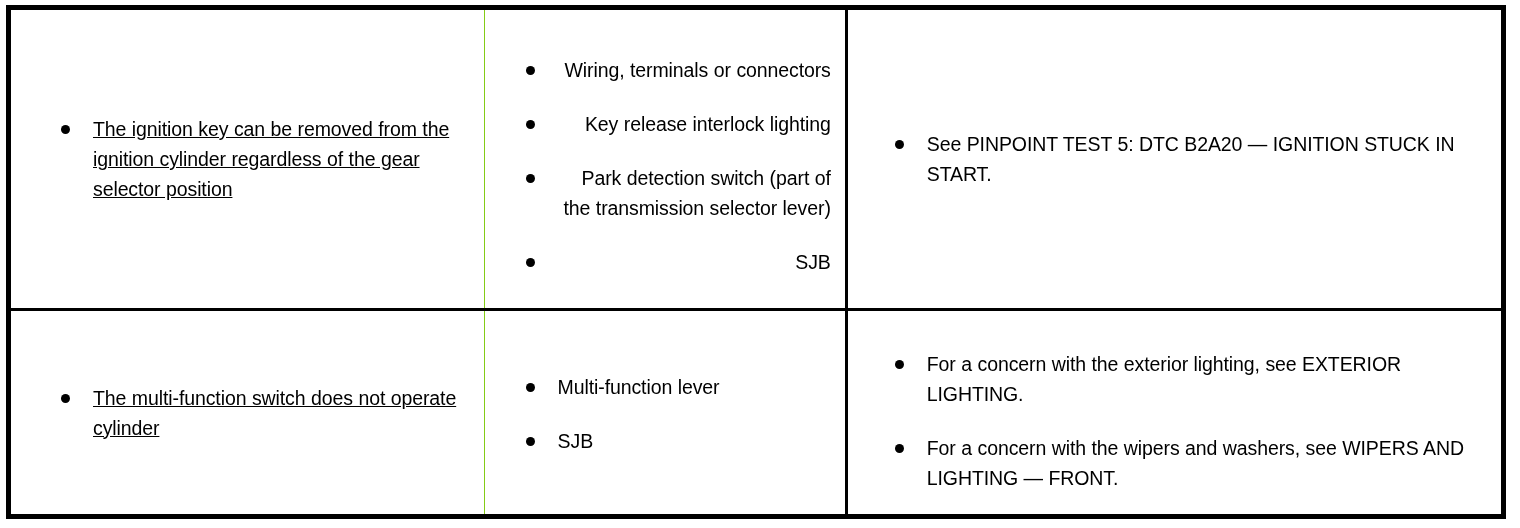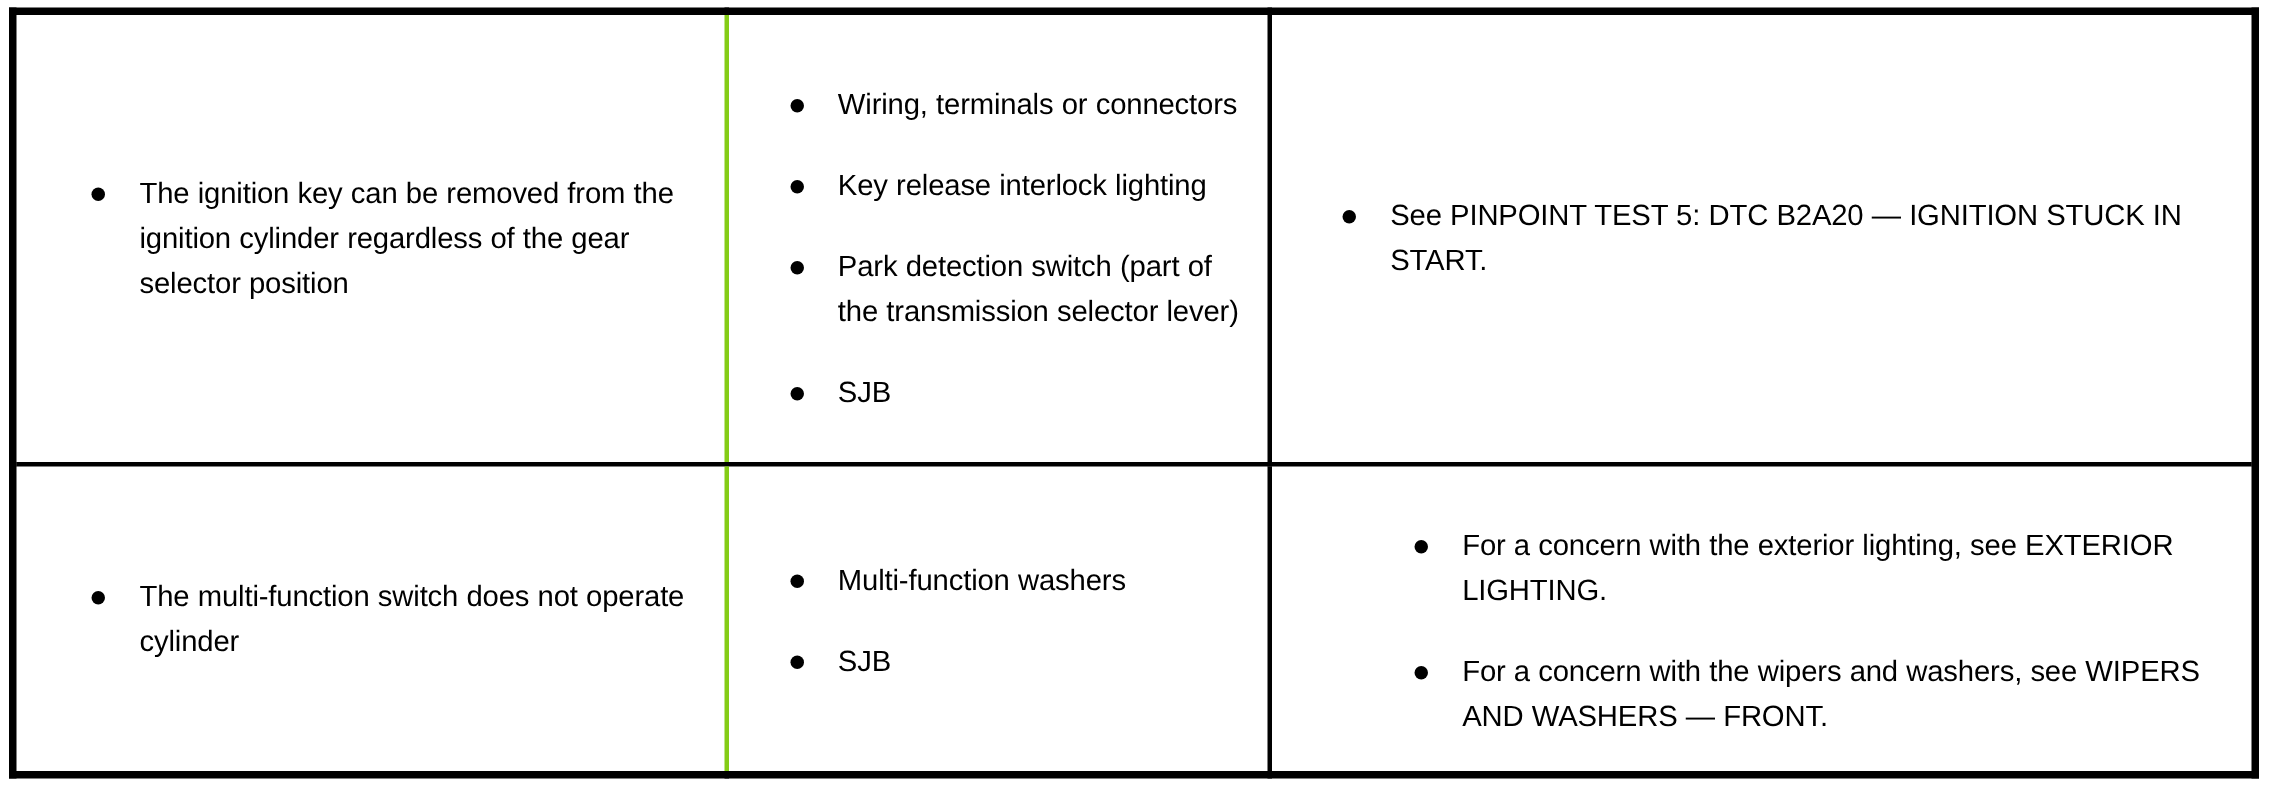--- a/index.html
+++ b/index.html
@@ -44,21 +44,21 @@
     vertical-align: middle;
     box-sizing: border-box;
     padding: 0;
     background: #ffffff;
   }
 
   .col-condition { width: 474px; }
   .col-sources   { width: 361px; }
   .col-actions   { width: 655px; }
 
-  td.col-condition { border-right: 3px solid #84cc16; }
+  td.col-condition { border-right: 1px solid #84cc16; text-decoration: underline; }
   td.col-sources   { border-right: 3px solid #000000; }
 
   .cell-inner {
     padding: 0;
     margin: 0;
   }
 
   
   ul.bullets {
     list-style: none;
@@ -86,30 +86,30 @@
     top: 11px;
     width: 9px;
     height: 9px;
     border-radius: 50%;
     background: #000000;
   }
 
   
   .cell-condition-1 ul.bullets { margin-left: 50px; margin-right: 26px; }
   .cell-condition-2 ul.bullets { margin-left: 50px; margin-right: 26px; }
-  .cell-sources-1   ul.bullets { margin-left: 41px; margin-right: 14px; }
+  .cell-sources-1   ul.bullets { margin-left: 41px; margin-right: 14px; text-align: right; }
   .cell-sources-2   ul.bullets { margin-left: 41px; margin-right: 14px; }
   .cell-actions-1   ul.bullets { margin-left: 47px; margin-right: 26px; }
   .cell-actions-2   ul.bullets { margin-left: 47px; margin-right: 26px; }
 
   
   .cell-sources-1   { vertical-align: top; }
   .cell-sources-1 .cell-inner { padding-top: 14px; }
   .cell-actions-2   { vertical-align: top; }
-  .cell-actions-2 .cell-inner { padding-top: 16px; margin-left: 48px; }
+  .cell-actions-2 .cell-inner { padding-top: 16px; }
   .cell-sources-2 .cell-inner { padding-top: 2px; }
 </style>
 </head>
 <body>
 
 <div class="sheet">
 
   <table class="dtc-table">
     <tbody>
 
@@ -173,40 +173,40 @@
               </li>
             </ul>
           </div>
         </td>
 
         <td class="col-sources cell-sources-2">
           <div class="cell-inner">
             <ul class="bullets">
               <li>
                 <span class="bullet-dot"></span>
-                <span>Multi-function washers</span>
+                <span>Multi-function lever</span>
               </li>
               <li>
                 <span class="bullet-dot"></span>
                 <span>SJB</span>
               </li>
             </ul>
           </div>
         </td>
 
         <td class="col-actions cell-actions-2">
           <div class="cell-inner">
             <ul class="bullets">
               <li>
                 <span class="bullet-dot"></span>
                 <span>For a concern with the exterior lighting, see EXTERIOR LIGHTING.</span>
               </li>
               <li>
                 <span class="bullet-dot"></span>
-                <span>For a concern with the wipers and washers, see WIPERS AND WASHERS — FRONT.</span>
+                <span>For a concern with the wipers and washers, see WIPERS AND LIGHTING — FRONT.</span>
               </li>
             </ul>
           </div>
         </td>
 
       </tr>
 
     </tbody>
   </table>
 

